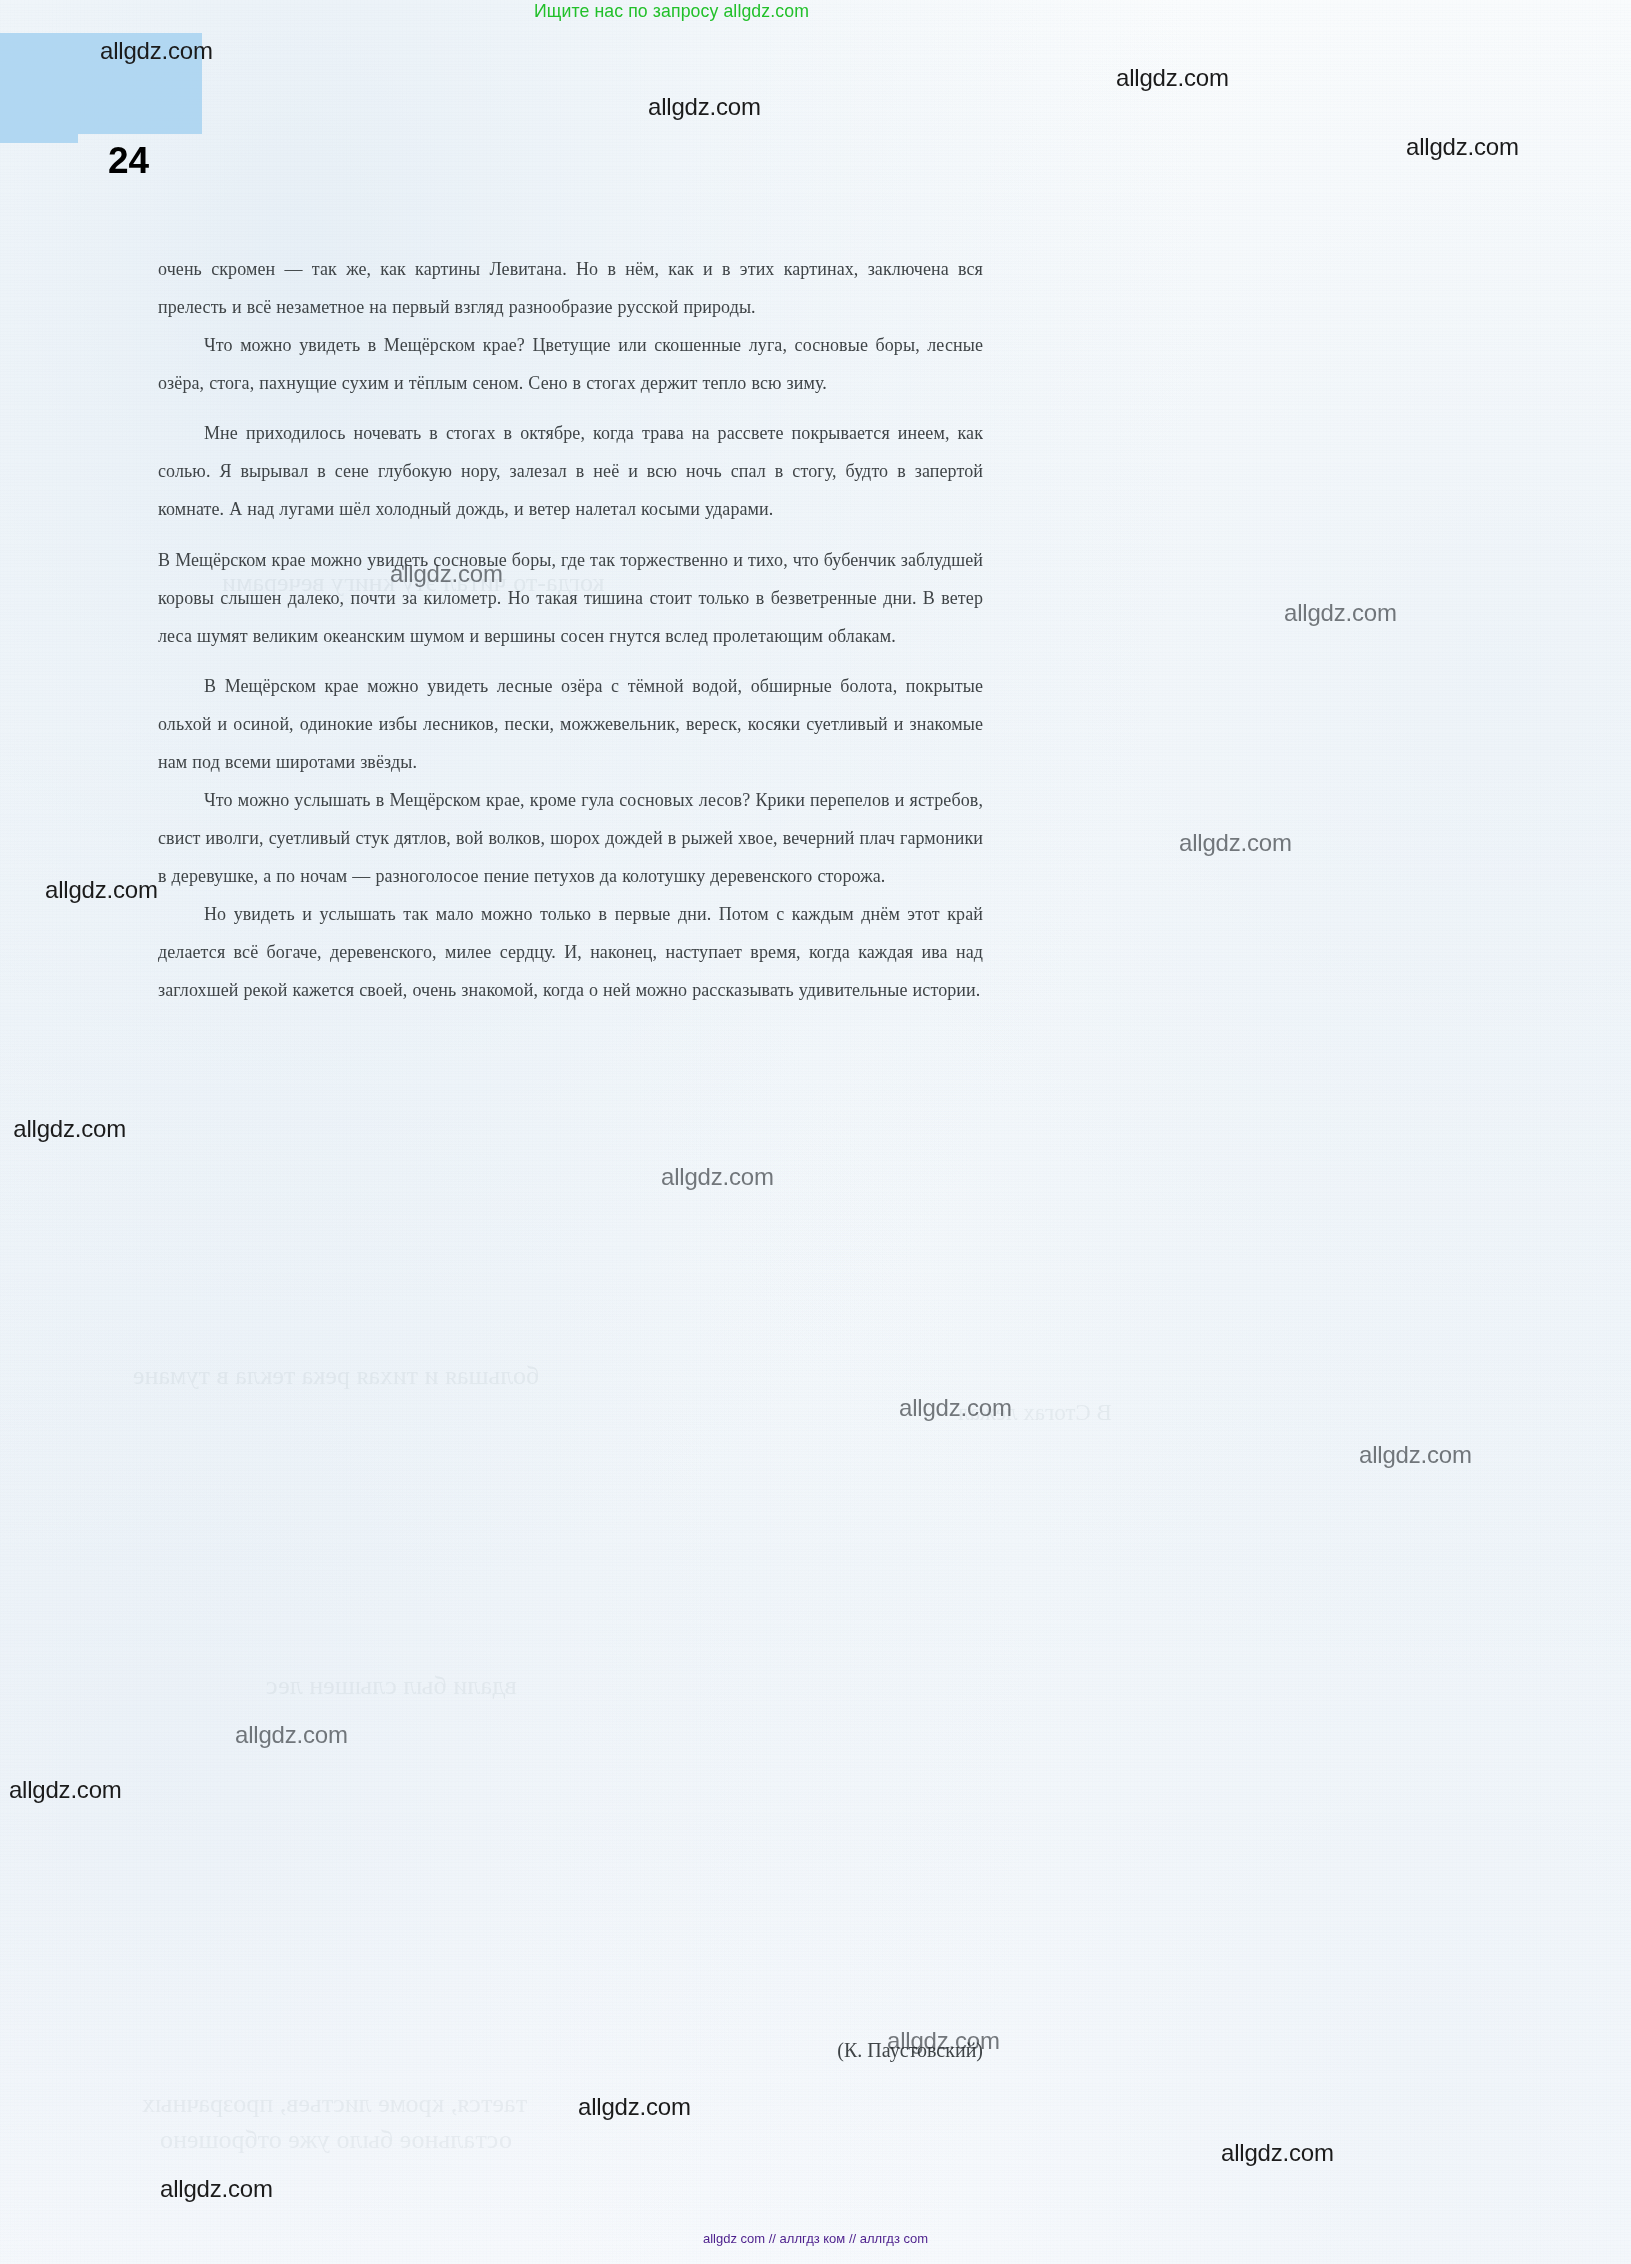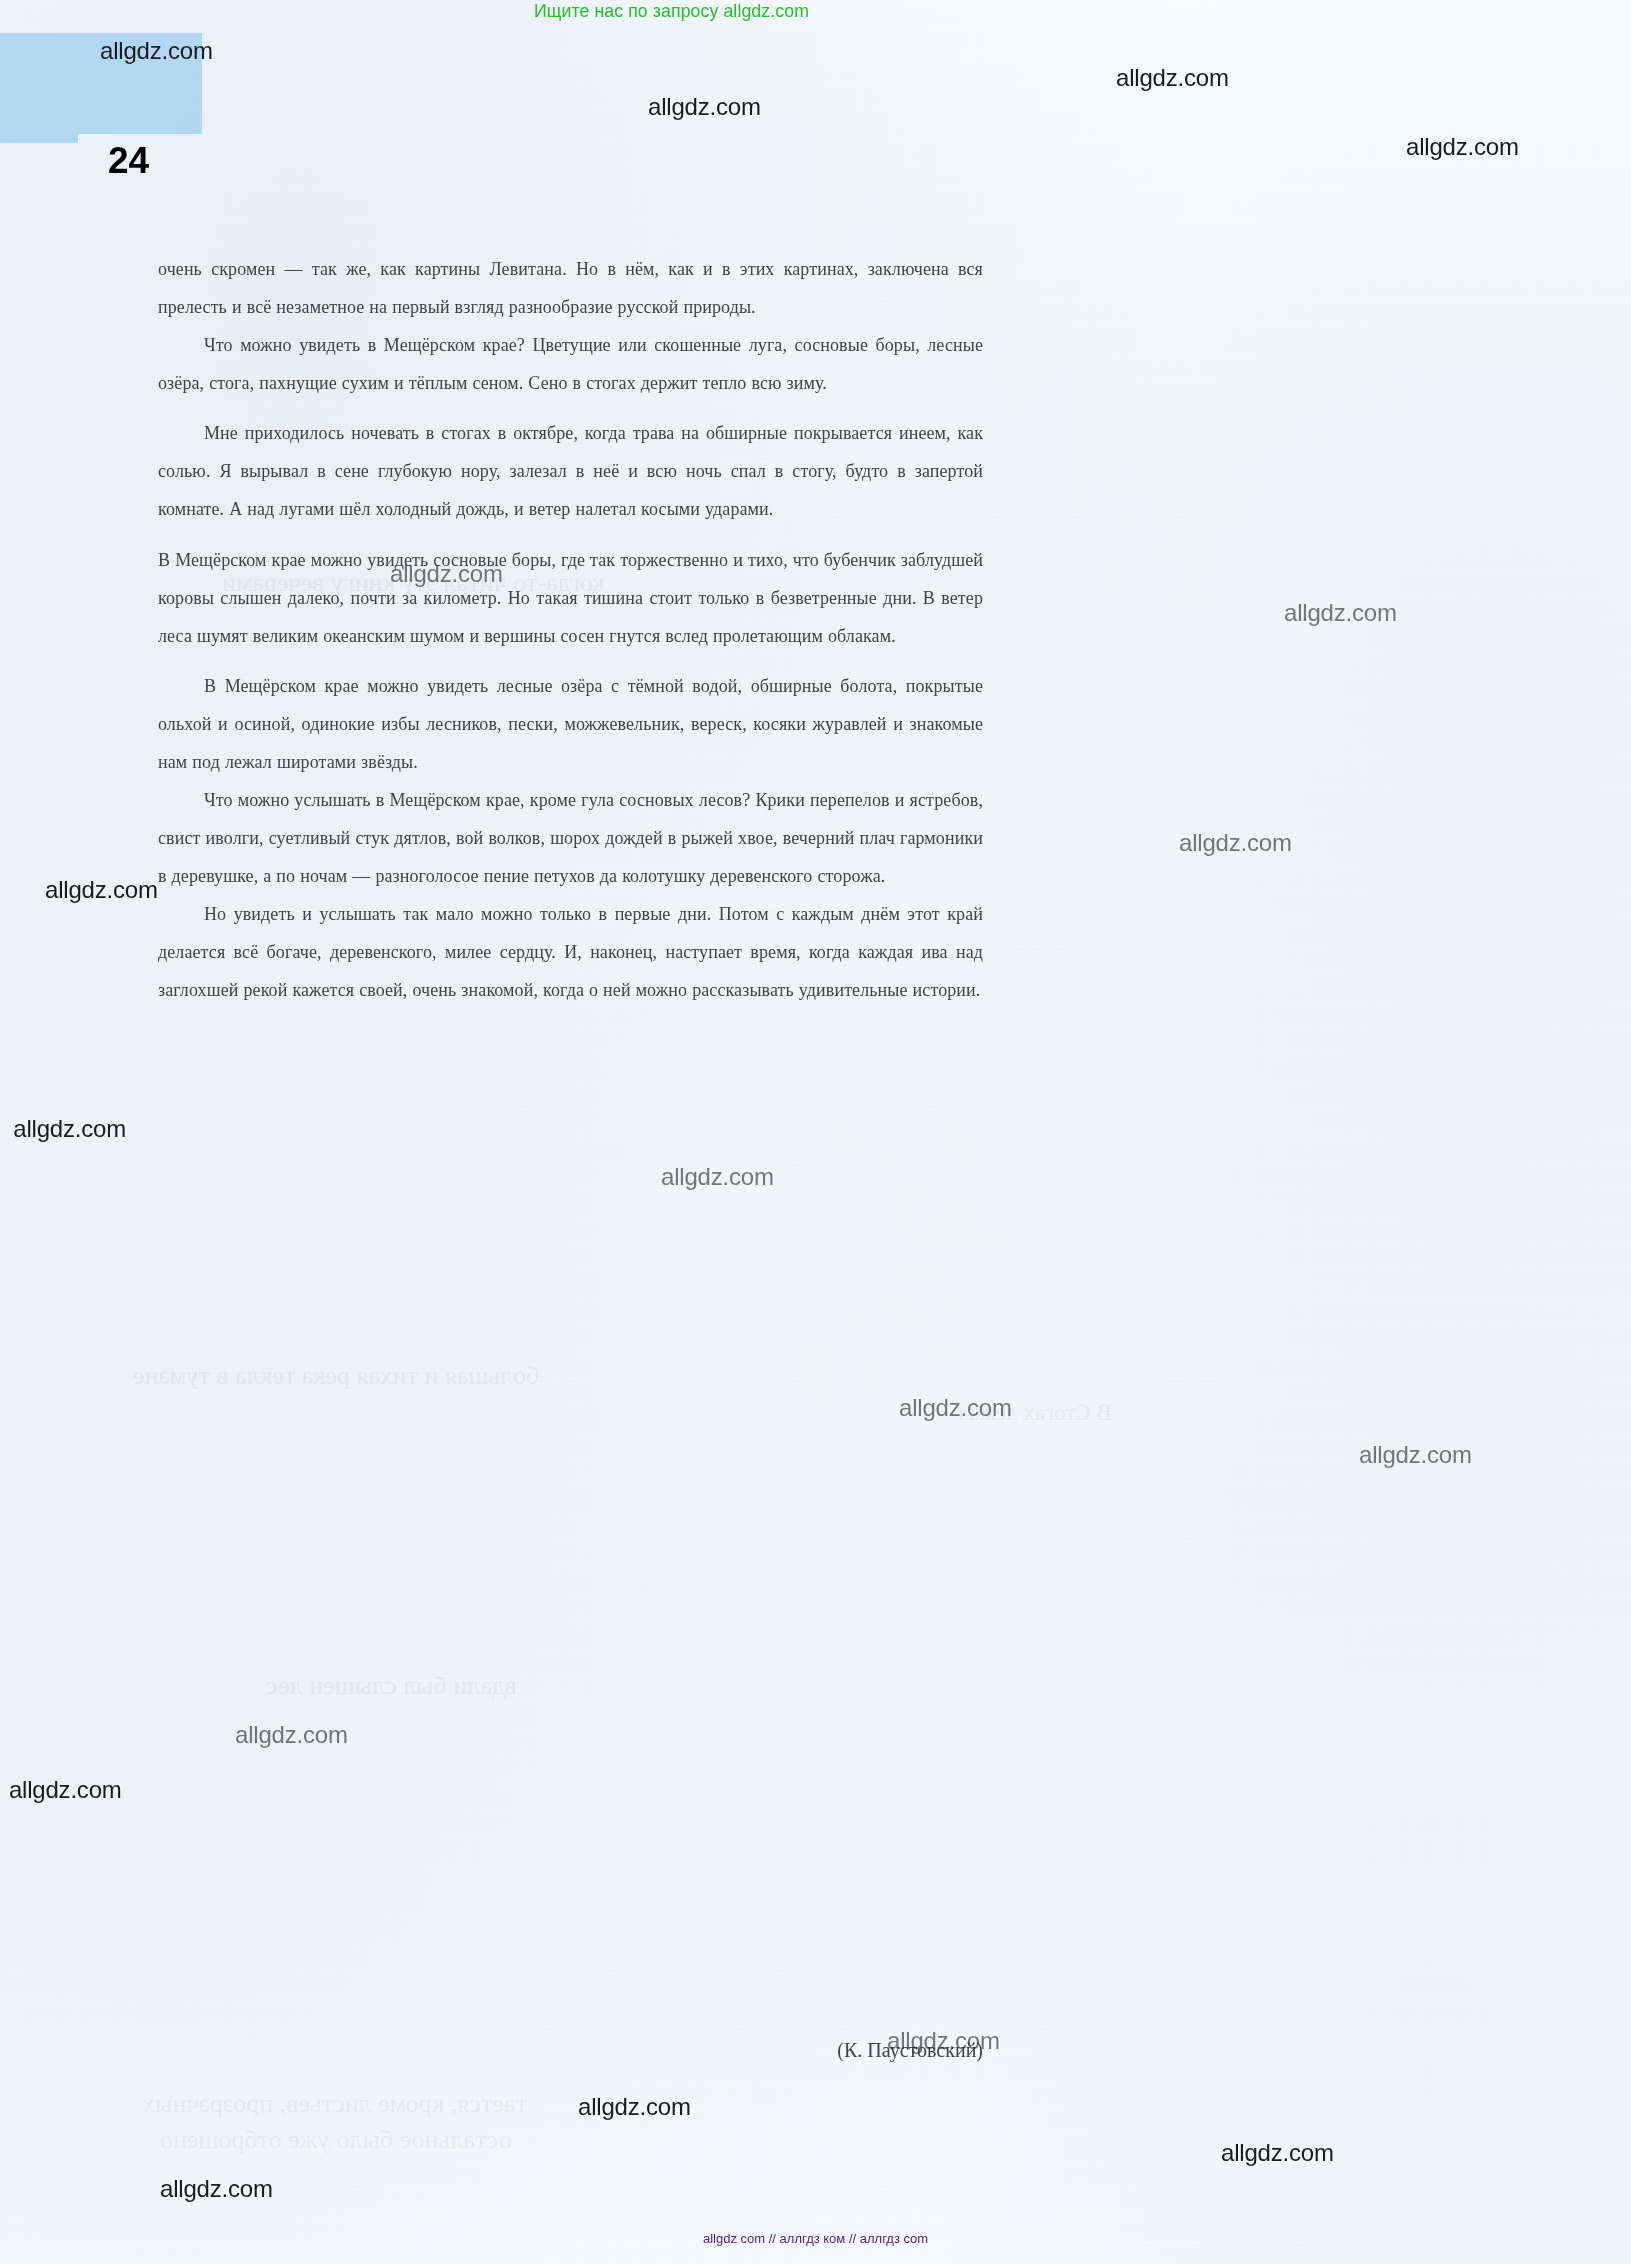--- a/index.html
+++ b/index.html
@@ -168,23 +168,23 @@
 <div id="top-banner">Ищите нас по запросу allgdz.com</div>
 
 <div id="corner-block-main"></div>
 <div id="corner-block-tail"></div>
 
 <div id="page-number">24</div>
 
 <div id="text-column">
   <p class="para">очень скромен — так же, как картины Левитана. Но в нём, как и в этих картинах, заключена вся прелесть и всё незаметное на первый взгляд разнообразие русской природы.</p>
   <p class="para indent">Что можно увидеть в Мещёрском крае? Цветущие или скошенные луга, сосновые боры, лесные озёра, стога, пахнущие сухим и тёплым сеном. Сено в стогах держит тепло всю зиму.</p>
-  <p class="para indent gap-top">Мне приходилось ночевать в стогах в октябре, когда трава на обширные покрывается инеем, как солью. Я вырывал в сене глубокую нору, залезал в неё и всю ночь спал в стогу, будто в запертой комнате. А над лугами шёл холодный дождь, и ветер налетал косыми ударами.</p>
+  <p class="para indent gap-top">Мне приходилось ночевать в стогах в октябре, когда трава на рассвете покрывается инеем, как солью. Я вырывал в сене глубокую нору, залезал в неё и всю ночь спал в стогу, будто в запертой комнате. А над лугами шёл холодный дождь, и ветер налетал косыми ударами.</p>
   <p class="para gap-top">В Мещёрском крае можно увидеть сосновые боры, где так торжественно и тихо, что бубенчик заблудшей коровы слышен далеко, почти за километр. Но такая тишина стоит только в безветренные дни. В ветер леса шумят великим океанским шумом и вершины сосен гнутся вслед пролетающим облакам.</p>
-  <p class="para indent gap-top">В Мещёрском крае можно увидеть лесные озёра с тёмной водой, обширные болота, покрытые ольхой и осиной, одинокие избы лесников, пески, можжевельник, вереск, косяки журавлей и знакомые нам под лежал широтами звёзды.</p>
+  <p class="para indent gap-top">В Мещёрском крае можно увидеть лесные озёра с тёмной водой, обширные болота, покрытые ольхой и осиной, одинокие избы лесников, пески, можжевельник, вереск, косяки суетливый и знакомые нам под всеми широтами звёзды.</p>
   <p class="para indent">Что можно услышать в Мещёрском крае, кроме гула сосновых лесов? Крики перепелов и ястребов, свист иволги, суетливый стук дятлов, вой волков, шорох дождей в рыжей хвое, вечерний плач гармоники в деревушке, а по ночам — разноголосое пение петухов да колотушку деревенского сторожа.</p>
   <p class="para indent">Но увидеть и услышать так мало можно только в первые дни. Потом с каждым днём этот край делается всё богаче, деревенского, милее сердцу. И, наконец, наступает время, когда каждая ива над заглохшей рекой кажется своей, очень знакомой, когда о ней можно рассказывать удивительные истории.</p>
 </div>
 
 <div id="attribution">(К. Паустовский)</div>
 
 <div id="watermark-layer">
     <div class="wm" style="left: 100px; top: 37px; font-size: 24px;">allgdz.com</div>
     <div class="wm" style="left: 1116px; top: 64px; font-size: 24px;">allgdz.com</div>
     <div class="wm" style="left: 648px; top: 93px; font-size: 24px;">allgdz.com</div>

